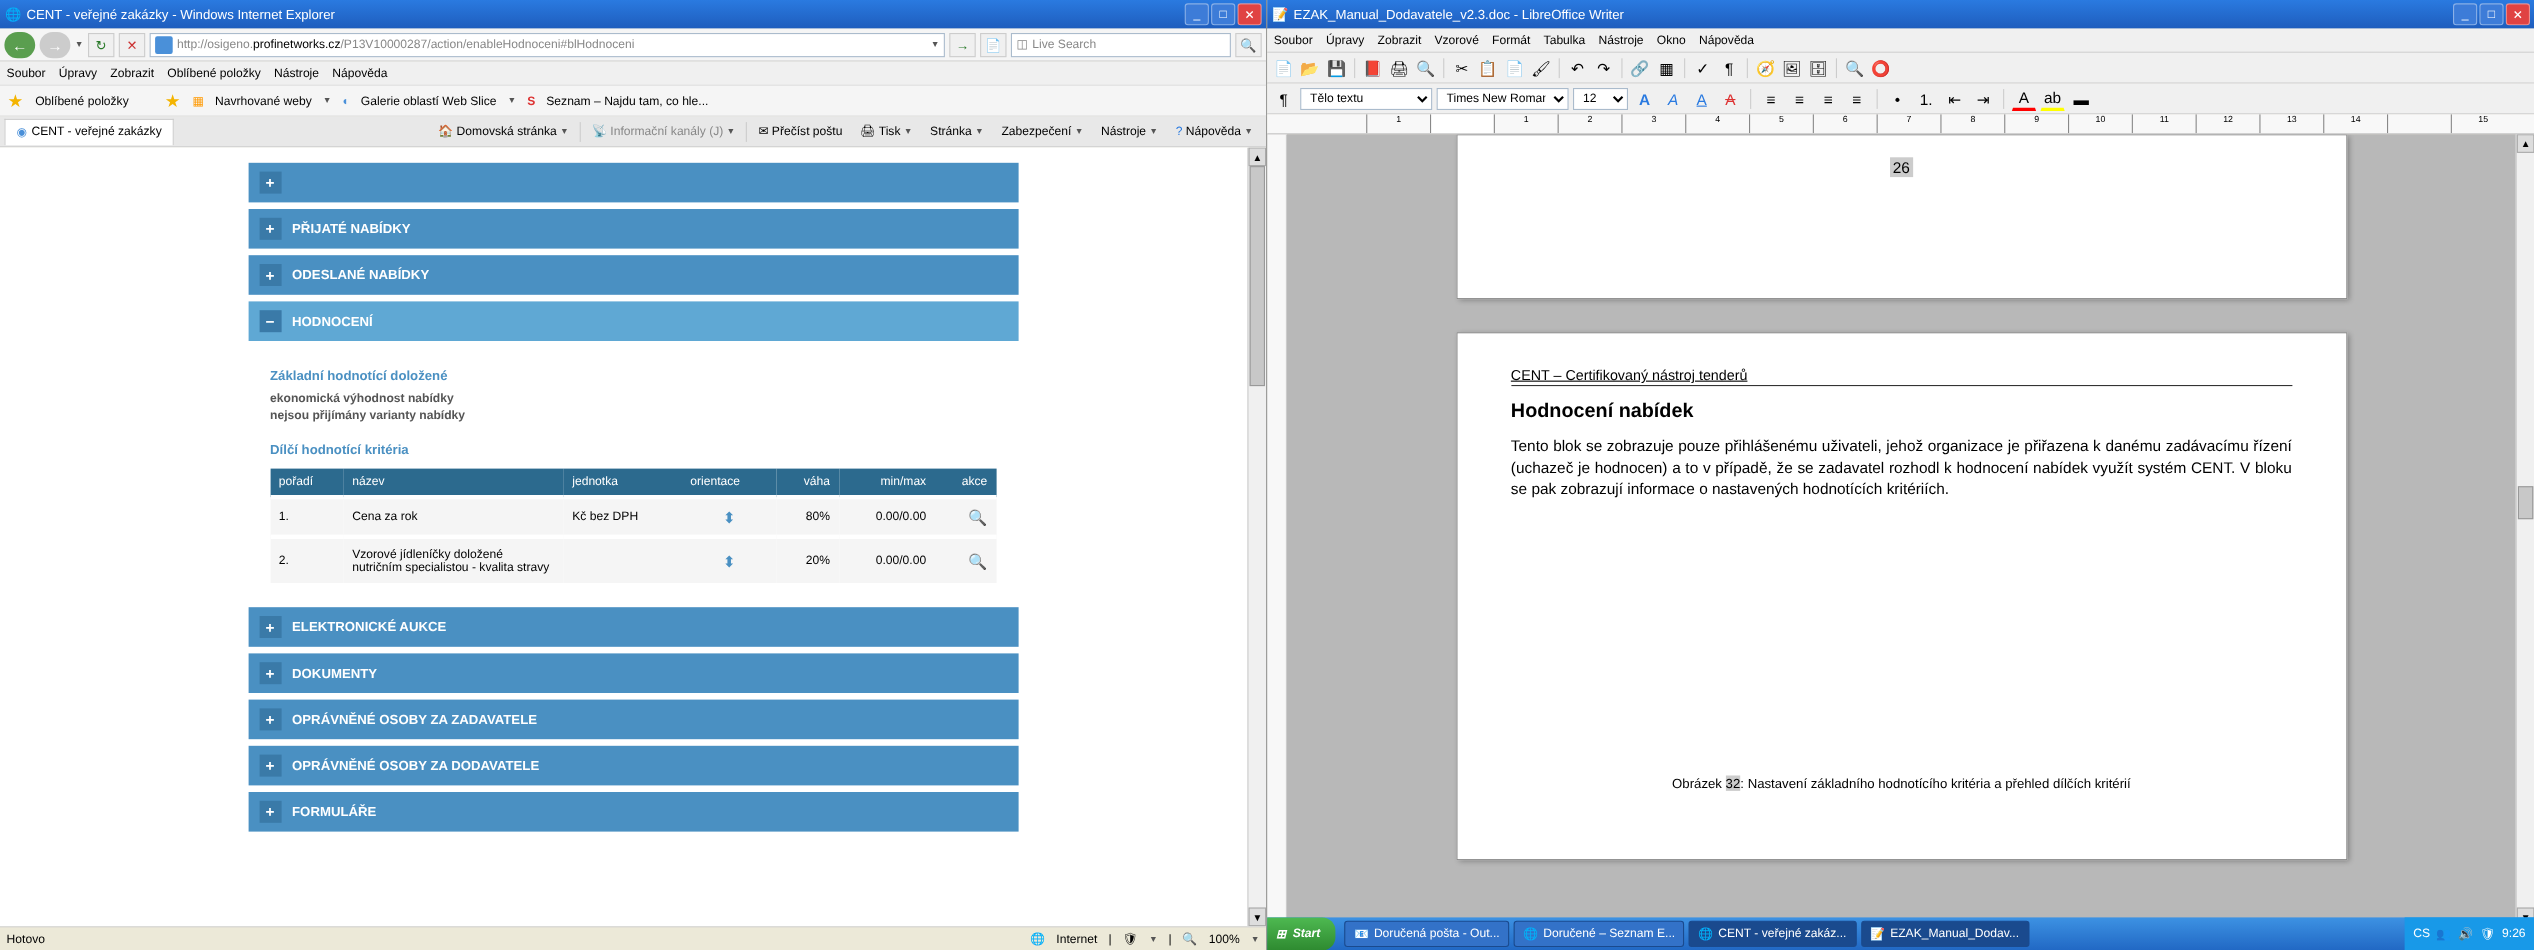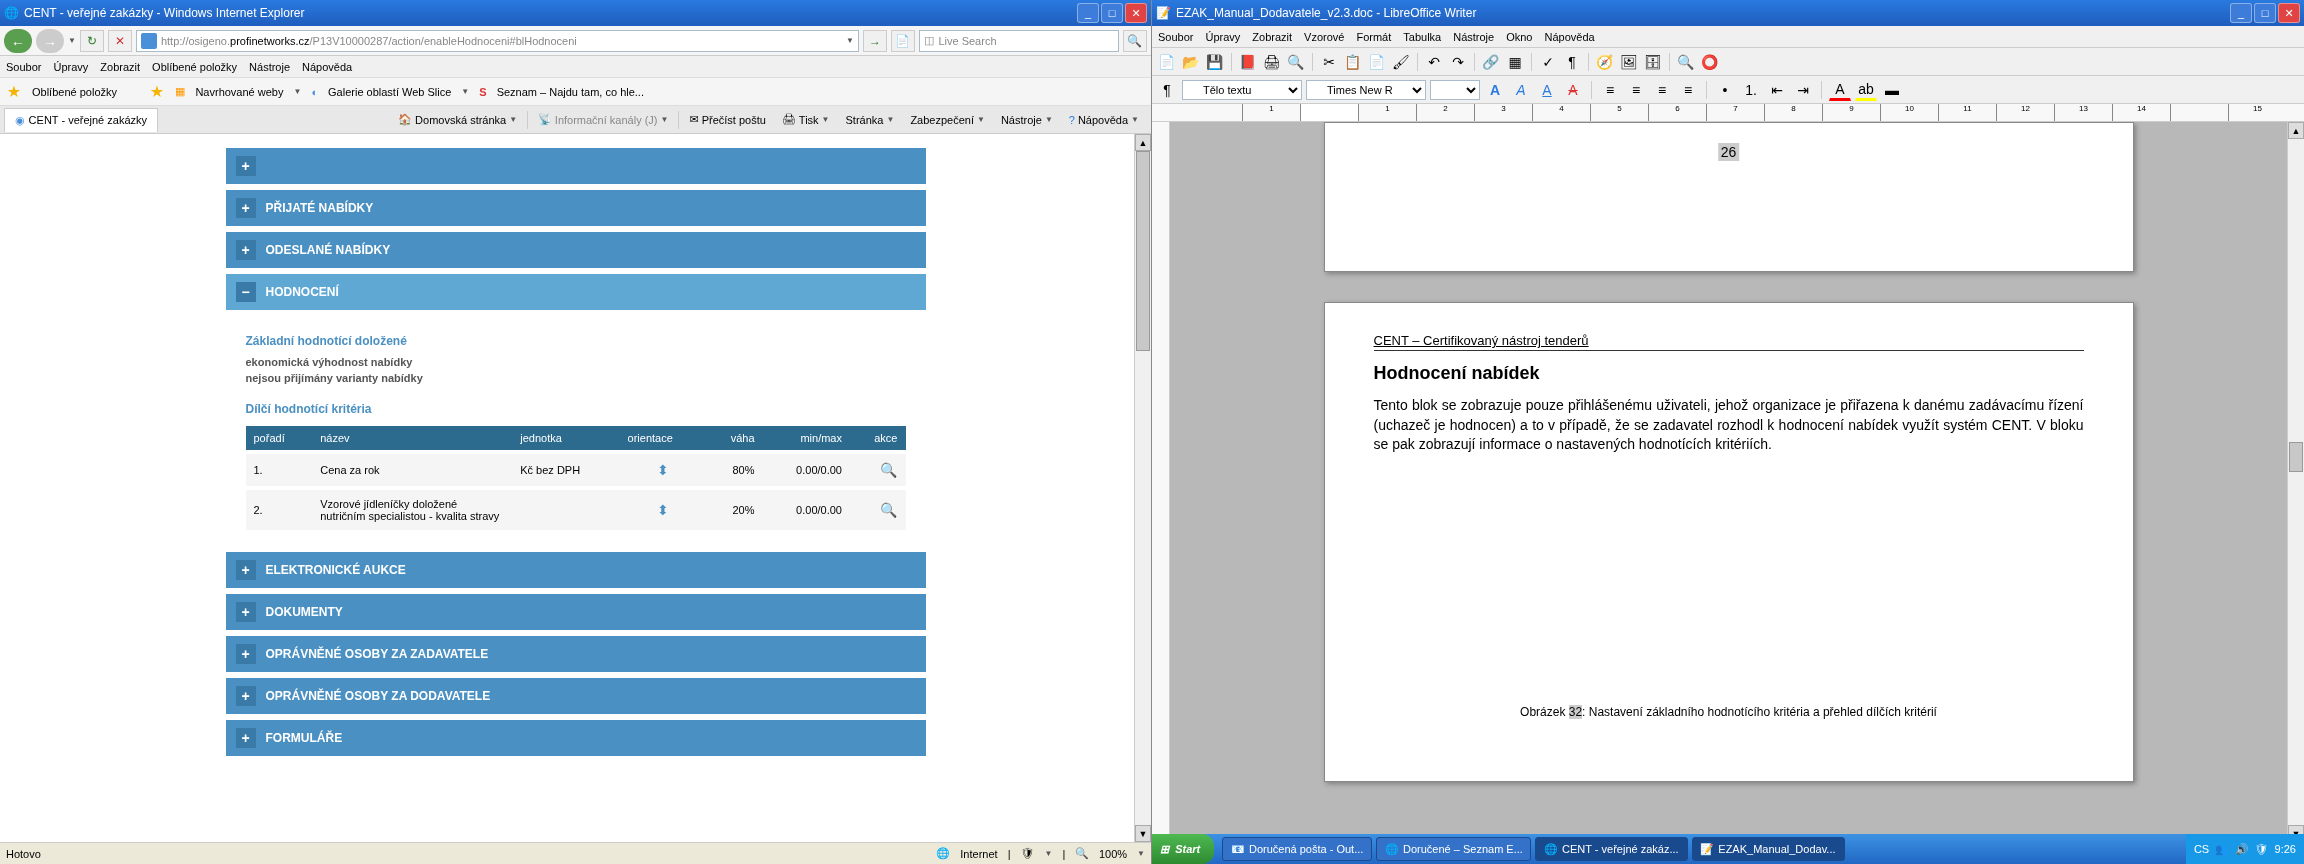--- a/index.html
+++ b/index.html
@@ -65,21 +65,21 @@
 
 .statusbar { height: 22px; background: #ece9d8; border-top: 1px solid #ccc; display: flex; align-items: center; padding: 0 6px; font-size: 11px; gap: 16px; }
 .status-right { margin-left: auto; display: flex; align-items: center; gap: 10px; }
 
 
 .lo-menubar { height: 22px; background: #f0f0f0; display: flex; align-items: center; padding: 0 6px; gap: 12px; font-size: 11px; border-bottom: 1px solid #ccc; }
 .lo-toolbar { height: 28px; background: #f0f0f0; display: flex; align-items: center; padding: 0 4px; gap: 2px; border-bottom: 1px solid #ccc; }
 .lo-btn { width: 22px; height: 22px; border: 1px solid transparent; display: flex; align-items: center; justify-content: center; font-size: 14px; cursor: pointer; }
 .lo-sep { width: 1px; height: 18px; background: #ccc; margin: 0 3px; }
 .lo-toolbar2 { height: 28px; background: #f0f0f0; display: flex; align-items: center; padding: 0 4px; gap: 4px; border-bottom: 1px solid #ccc; }
-.lo-combo { height: 20px; border: 1px solid #abc; background: white; font-size: 11px; padding: 0 16px; }
+.lo-combo { height: 20px; border: 1px solid #abc; background: white; font-size: 11px; padding: 0 4px; }
 .lo-ruler { height: 18px; background: #f8f8f8; border-bottom: 1px solid #ccc; position: relative; font-size: 8px; display: flex; }
 .ruler-mark { position: relative; display: inline-block; text-align: center; border-left: 1px solid #888; height: 100%; }
 .lo-content { flex: 1; background: #b8b8b8; display: flex; position: relative; overflow: hidden; }
 .lo-vruler { width: 18px; background: #f8f8f8; border-right: 1px solid #ccc; }
 .lo-page-area { flex: 1; padding: 0 50px; overflow: hidden; }
 .lo-page { background: white; box-shadow: 2px 2px 5px rgba(0,0,0,0.3); border: 1px solid #888; margin: 0 auto 30px auto; width: 810px; min-height: 150px; padding: 30px 49px; font-family: "Times New Roman", serif; }
 .lo-page1 { height: 150px; position: relative; }
 .page-num { position: absolute; top: 20px; left: 50%; transform: translateX(-50%); background: #ccc; padding: 1px 3px; font-size: 14px; }
 .lo-page2 { min-height: 480px; }
 .doc-header { font-size: 13px; text-decoration: underline; margin-bottom: 10px; border-bottom: 1px solid #333; padding-bottom: 2px; }

